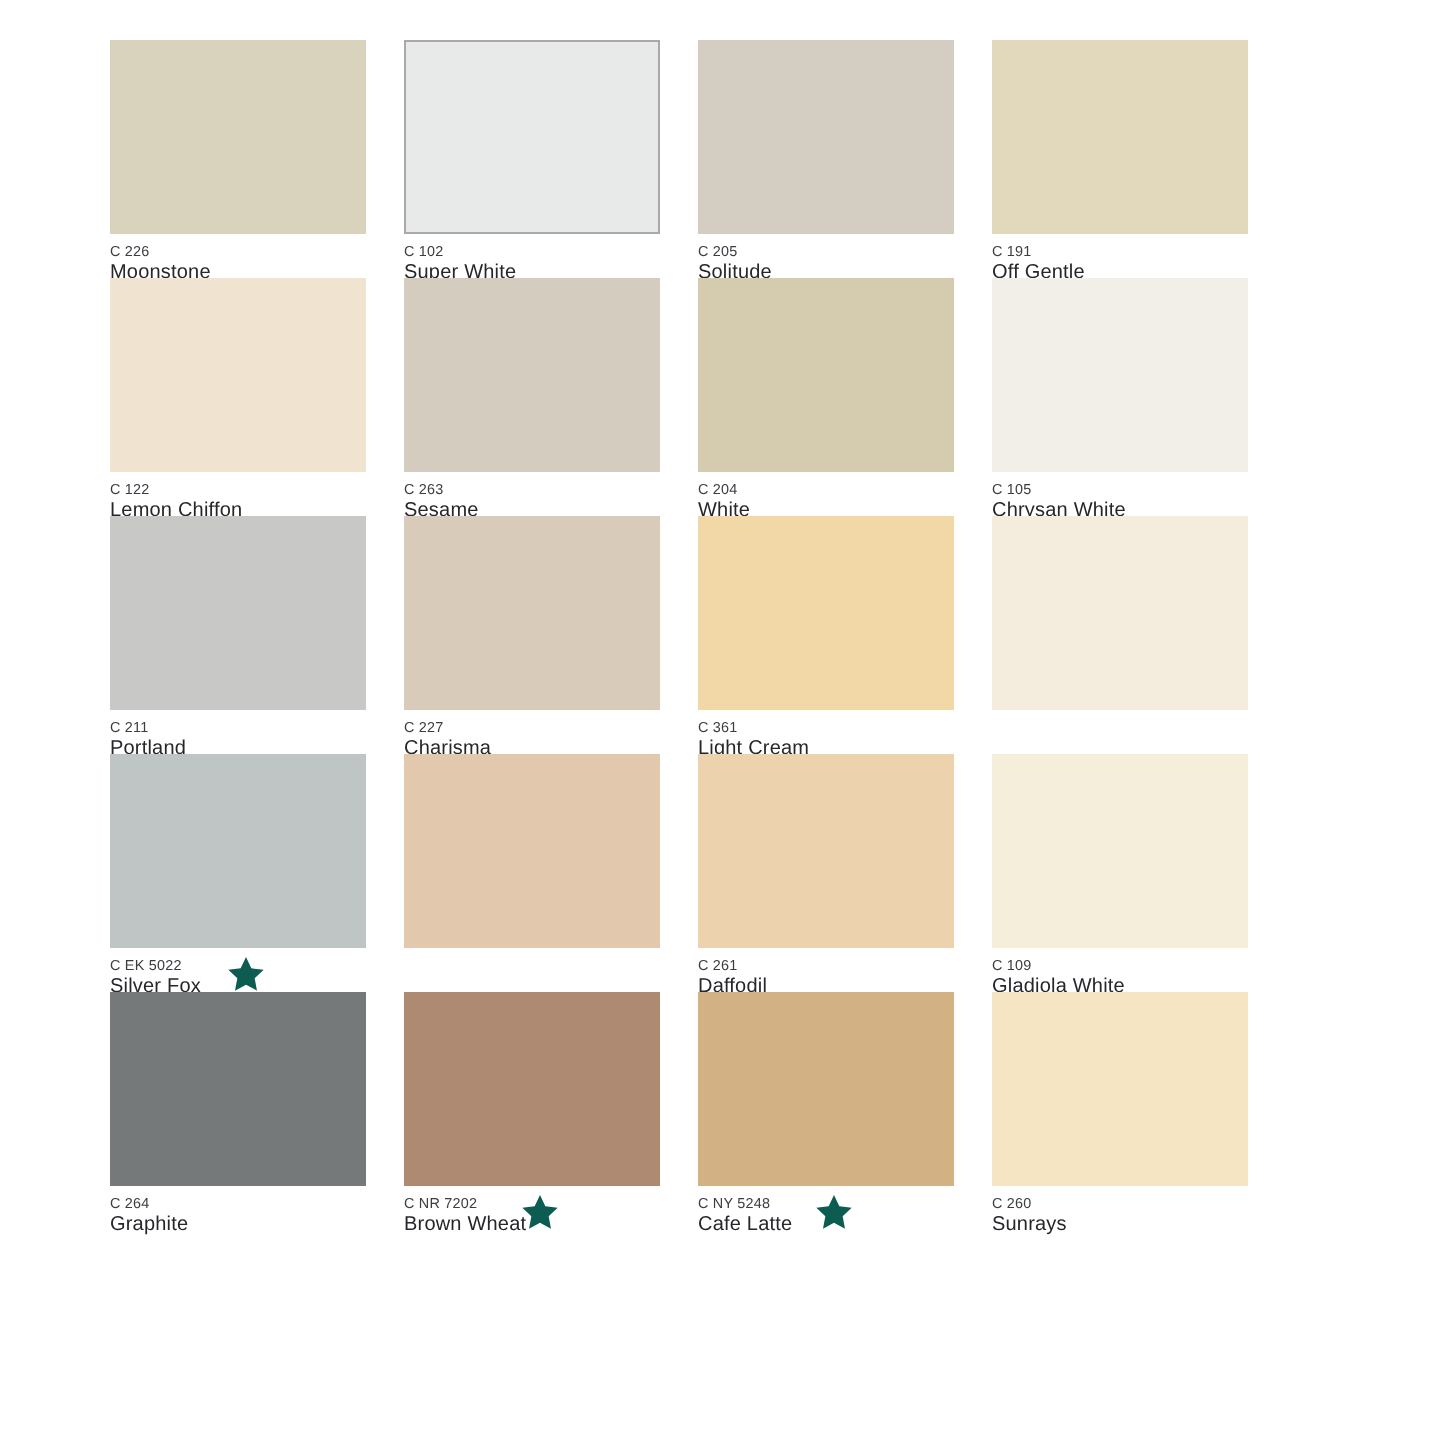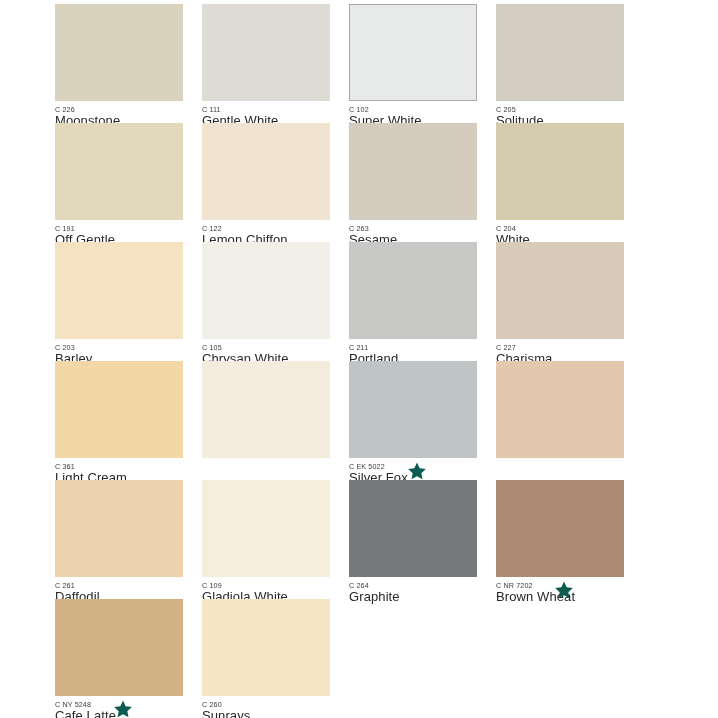--- a/index.html
+++ b/index.html
@@ -14,21 +14,21 @@
     overflow: hidden;
     font-family: "Liberation Sans", sans-serif;
     -webkit-font-smoothing: antialiased;
   }
 
   #swatch-grid {
     position: relative;
     width: 718px;
     height: 718px;
     box-sizing: border-box;
-    padding: 4px 0 0 55px;
+    padding: 20px 0 0 55px;
     display: grid;
     grid-template-columns: repeat(4, 128px);
     grid-template-rows: repeat(6, 119px);
     column-gap: 19px;
     row-gap: 0px;
   }
 
   .swatch-cell {
     position: relative;
     width: 128px;
@@ -56,21 +56,21 @@
 
   .swatch-code {
     font-size: 7.2px;
     color: #3c3c42;
     letter-spacing: 0.12px;
     line-height: 10px;
     display: block;
   }
 
   .swatch-name {
-    font-size: 13px;
+    font-size: 10px;
     color: #26262b;
     letter-spacing: 0.1px;
     line-height: 11px;
     display: block;
   }
 
   .star-icon {
     position: absolute;
     left: 58px;
     top: 3px;
@@ -90,27 +90,20 @@
 
 <div id="swatch-grid" style="background: rgb(255, 255, 255);">
     <div class="swatch-cell">
       <div class="swatch-chip" style="background: rgb(217, 210, 189);"></div>
       <div class="swatch-meta">
         <span class="swatch-code">C 226</span>
         <span class="swatch-name">Moonstone</span>
       </div>
     </div>
     <div class="swatch-cell">
-      <div class="swatch-chip" style="background: rgb(222, 218, 212);"></div>
-      <div class="swatch-meta">
-        <span class="swatch-code">C 111</span>
-        <span class="swatch-name">Gentle White</span>
-      </div>
-    </div>
-    <div class="swatch-cell">
       <div class="swatch-chip bordered" style="background: rgb(232, 234, 234); border-color: rgb(169, 169, 173);"></div>
       <div class="swatch-meta">
         <span class="swatch-code">C 102</span>
         <span class="swatch-name">Super White</span>
       </div>
     </div>
     <div class="swatch-cell">
       <div class="swatch-chip" style="background: rgb(211, 206, 193);"></div>
       <div class="swatch-meta">
         <span class="swatch-code">C 205</span>
@@ -136,27 +129,20 @@
       <div class="swatch-meta">
         <span class="swatch-code">C 263</span>
         <span class="swatch-name">Sesame</span>
       </div>
     </div>
     <div class="swatch-cell">
       <div class="swatch-chip" style="background: rgb(213, 203, 174);"></div>
       <div class="swatch-meta">
         <span class="swatch-code">C 204</span>
         <span class="swatch-name">White</span>
-      </div>
-    </div>
-    <div class="swatch-cell">
-      <div class="swatch-chip" style="background: rgb(244, 226, 193);"></div>
-      <div class="swatch-meta">
-        <span class="swatch-code">C 203</span>
-        <span class="swatch-name">Barley</span>
       </div>
     </div>
     <div class="swatch-cell">
       <div class="swatch-chip" style="background: rgb(242, 239, 233);"></div>
       <div class="swatch-meta">
         <span class="swatch-code">C 105</span>
         <span class="swatch-name">Chrysan White</span>
       </div>
     </div>
     <div class="swatch-cell">

